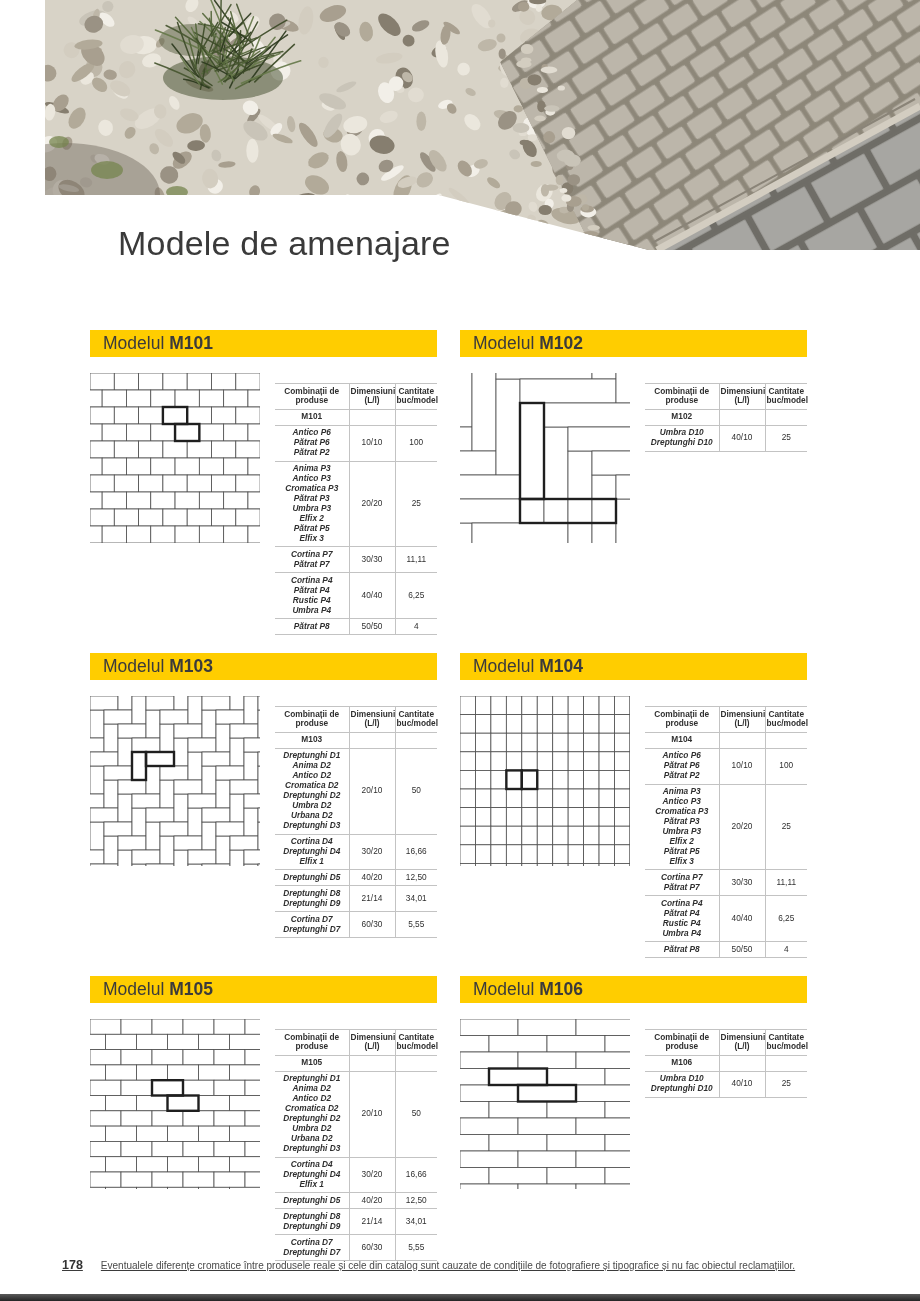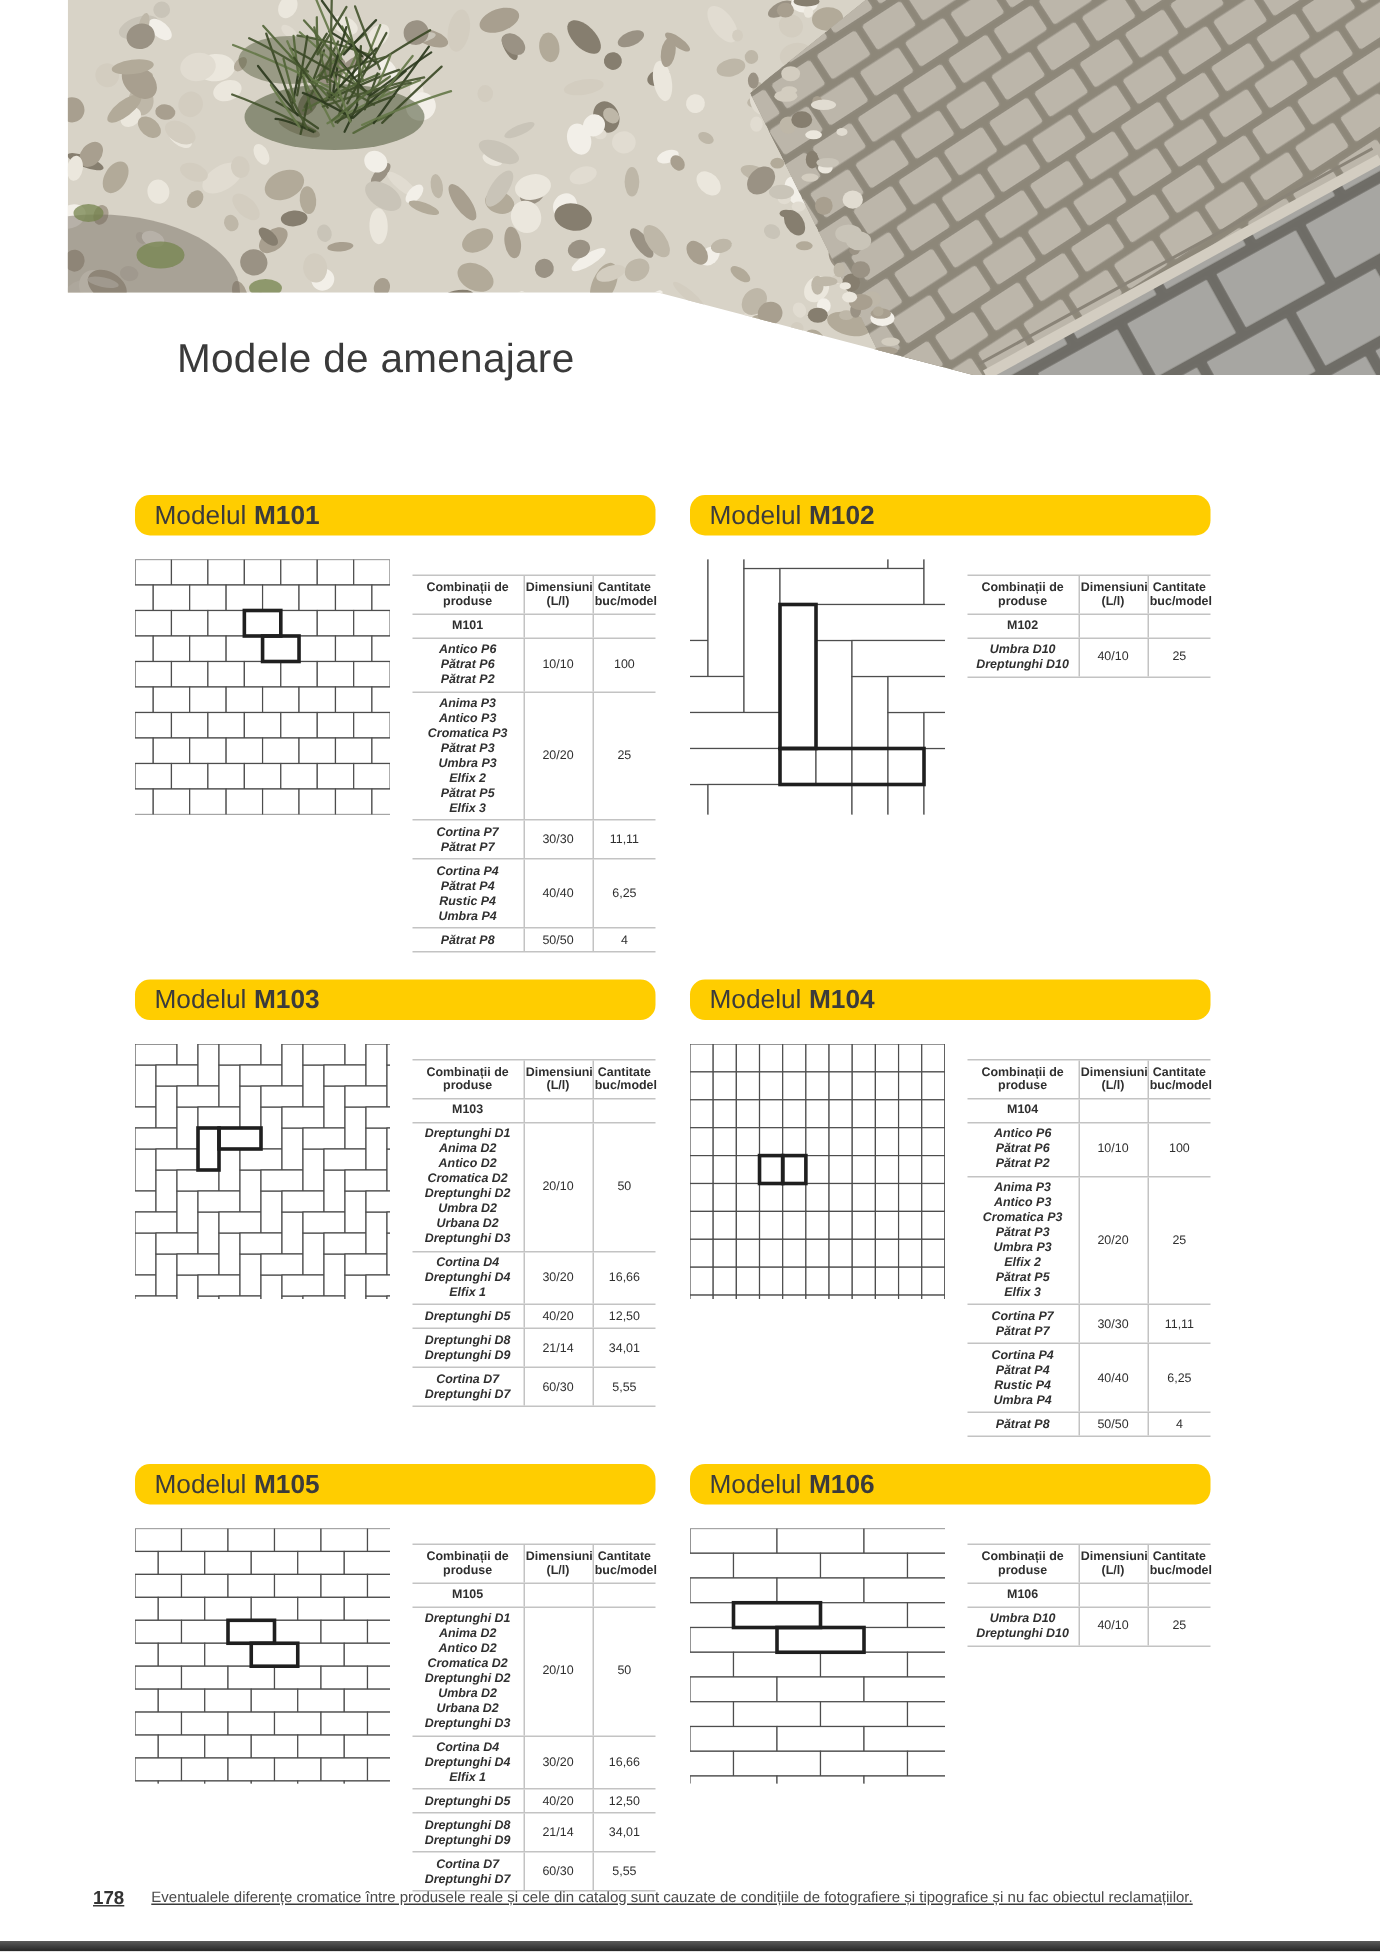--- a/index.html
+++ b/index.html
@@ -5,28 +5,28 @@
   * { margin:0; padding:0; box-sizing:border-box; }
   html,body { background:#ffffff; }
   body { font-family:"Liberation Sans", sans-serif; color:#3b3b3b; }
   .page { position:relative; width:920px; height:1301px; background:#fff; overflow:hidden; }
 
   
   .hero { position:absolute; left:45px; top:0; width:875px; height:250px;
           clip-path:polygon(0 0,100% 0,100% 100%,69% 100%,45% 78%,0 78%); }
   .hero svg { display:block; width:875px; height:250px; }
 
-  .page-title { position:absolute; left:118px; top:224px; font-size:27px; font-weight:400;
+  .page-title { position:absolute; left:118px; top:224px; font-size:34px; font-weight:400;
                 color:#3a3a3a; letter-spacing:.2px; }
 
   
   .content { position:absolute; left:90px; top:330px; width:717px; display:grid;
              grid-template-columns:347px 347px; column-gap:23px; row-gap:18px; align-items:start; }
   .model-header { height:27px; display:flex; align-items:center; padding-left:13px;
-                  font-size:17.5px; color:#3b3b3b;border-radius:10px; }
+                  font-size:17.5px; color:#3b3b3b; }
   .mh-code { font-weight:700; margin-left:5px; }
   .model-body { display:flex; margin-top:16px; align-items:flex-start; }
   svg.diagram { flex:0 0 170px; width:170px; height:170px; }
 
   table.model-table { margin-left:15px; width:162px; border-collapse:collapse;
                       font-size:8.3px; line-height:1.2; color:#2f2f2f; table-layout:fixed;margin-top:10px; }
   .model-table th, .model-table td { border-top:1px solid #c3c3c3; border-bottom:1px solid #c3c3c3;
       text-align:center; vertical-align:middle; padding:2.5px 1px; }
   .model-table td + td, .model-table th + th { border-left:1px solid #c3c3c3; }
   .model-table th { font-weight:700; }

